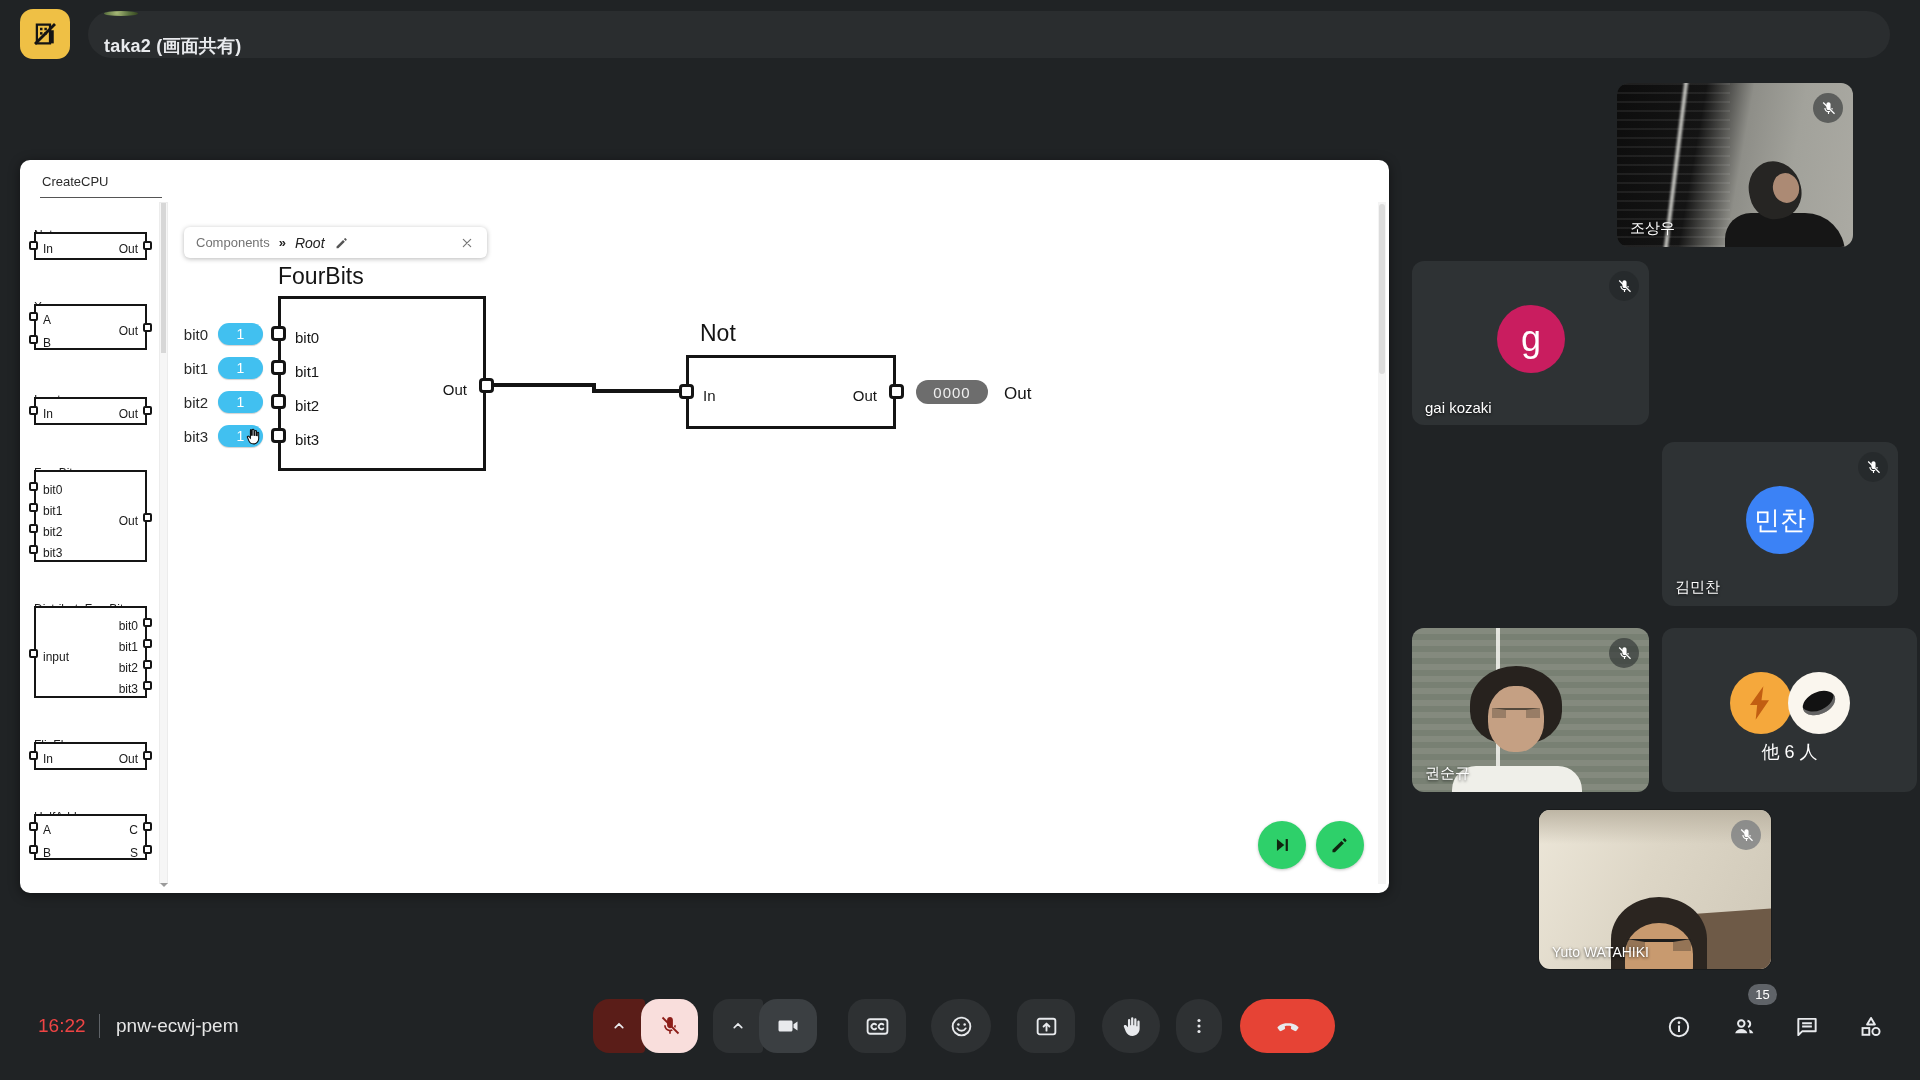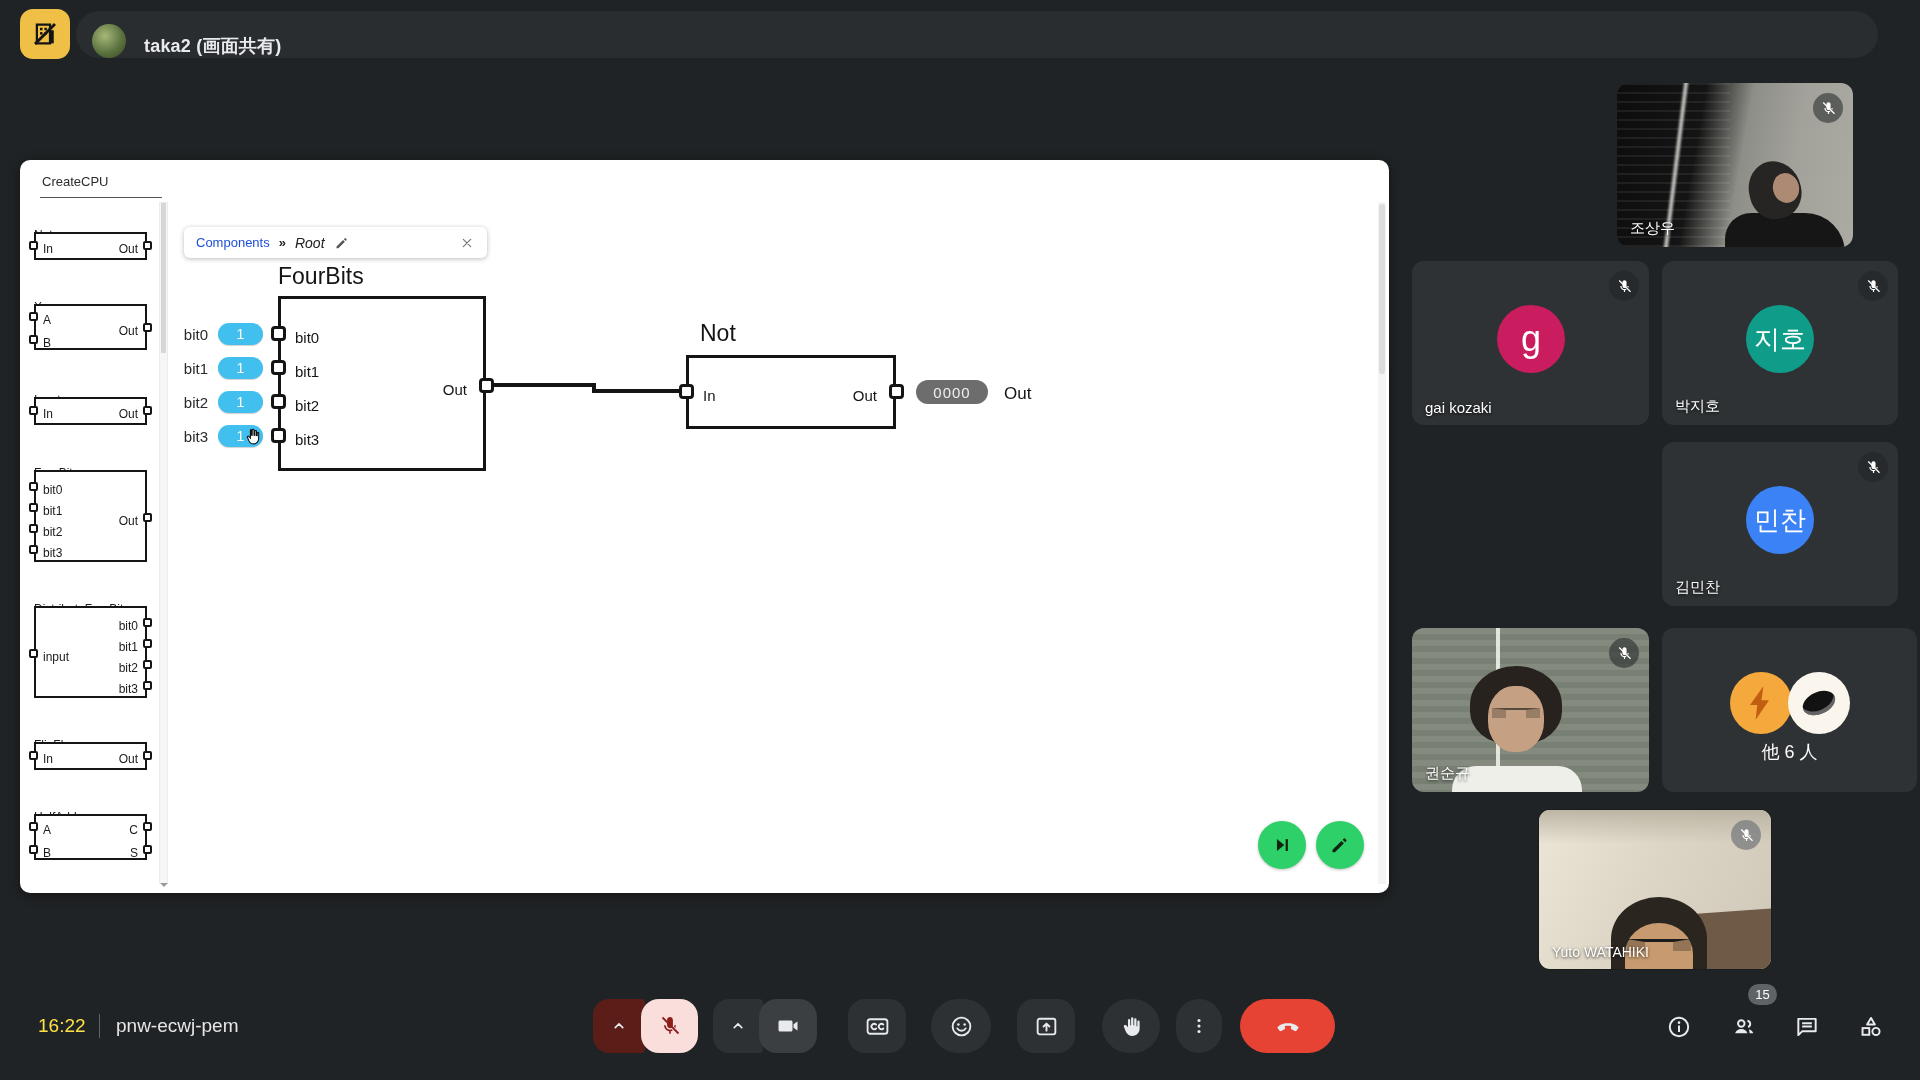--- a/index.html
+++ b/index.html
@@ -4,22 +4,22 @@
 <style>
   html,body{margin:0;padding:0;background:#151617;}
   *{box-sizing:border-box;}
   body{font-family:"Liberation Sans","DejaVu Sans",sans-serif;}
   .stage{position:relative;width:1920px;height:1080px;background:#202325;overflow:hidden;}
   .abs{position:absolute;}
 
   
   .appbtn{left:20px;top:9px;width:50px;height:50px;border-radius:13px;background:#efc045;
           display:flex;align-items:center;justify-content:center;color:#141414;}
-  .titlebar{left:76px;top:11px;width:1802px;height:47px;border-radius:24px;background:#2a2d2f;
-            display:flex;align-items:flex-end;padding-left:16px;gap:18px;}
+  .titlebar{left:88px;top:11px;width:1802px;height:47px;border-radius:24px;background:#2a2d2f;
+            display:flex;align-items:flex-start;padding-left:16px;gap:18px;flex-direction:column;}
   .pavatar{width:34px;height:34px;border-radius:50%;
            background:radial-gradient(circle at 38% 35%,#a7b877,#5c7340 55%,#36471f);}
   .ptitle{color:#e8eaed;font-size:18px;font-weight:700;letter-spacing:.2px;}
 
   
   .share{left:20px;top:160px;width:1369px;height:733px;background:#ffffff;border-radius:10px;
          box-shadow:0 2px 12px rgba(0,0,0,.45);color:#1a1a1a;}
   .apptitle{left:22px;top:14px;font-size:13px;color:#2b2b2b;}
   .titleline{left:20px;top:37px;width:122px;height:1px;background:#555;}
 
@@ -29,21 +29,21 @@
   .pin.l{left:-7px;} .pin.r{right:-7px;}
   .plbl{position:absolute;font-size:12px;color:#1a1a1a;line-height:1;white-space:nowrap;}
   .plbl.l{left:7px;} .plbl.r{right:7px;}
 
   .sb-scroll{left:139px;top:42px;width:9px;height:682px;background:#f6f6f6;border:1px solid #ececec;}
   .sb-thumb{position:absolute;left:1px;top:0;width:5px;height:150px;background:#d7d7d7;}
   .sb-arrow{position:absolute;left:0;bottom:-8px;width:0;height:0;border:4px solid transparent;border-top-color:#9a9a9a;}
 
   .crumb{left:164px;top:67px;width:303px;height:31px;background:#fff;border-radius:6px;
          box-shadow:0 1px 5px rgba(0,0,0,.28);display:flex;align-items:center;padding:0 12px;gap:9px;font-size:13px;}
-  .crumb .dim{color:#1d4ed8;}
+  .crumb .dim{color:#737373;}
   .crumb .sep{color:#222;font-weight:700;}
   .crumb .cur{color:#222;font-size:14px;font-style:italic;}
   .crumb .grow{flex:1;}
 
   .blocktitle{font-size:23px;color:#141414;}
   .cblock{position:absolute;border:3px solid #141414;background:#fff;}
   .cpin{position:absolute;width:15px;height:15px;border:3px solid #141414;background:#fff;border-radius:4px;}
   .clbl{position:absolute;font-size:15px;color:#161616;line-height:1;white-space:nowrap;}
 
   .extrow{position:absolute;left:120px;width:123px;height:22px;display:flex;align-items:center;
@@ -111,21 +111,21 @@
   .duoava{position:absolute;left:50%;top:44px;transform:translateX(-50%);width:120px;height:64px;}
   .duoava .c1{position:absolute;left:0;top:0;width:62px;height:62px;border-radius:50%;background:#f5a83c;
        display:flex;align-items:center;justify-content:center;color:#c25e12;}
   .duoava .c2{position:absolute;right:0;top:0;width:62px;height:62px;border-radius:50%;background:#faf6ee;
        display:flex;align-items:center;justify-content:center;}
   .cookie{width:34px;height:22px;border-radius:50%;background:#121212;transform:rotate(-24deg);
        box-shadow:inset 0 -4px 0 rgba(255,255,255,.35);}
   .othersname{position:absolute;left:0;right:0;bottom:28px;text-align:center;color:#fff;font-size:18px;font-weight:500;}
 
   
-  .btime{left:38px;top:1015px;font-size:19px;color:#fde047;font-weight:500;}
+  .btime{left:38px;top:1015px;font-size:19px;color:#ef4444;font-weight:500;}
   .bdiv{left:99px;top:1014px;width:1px;height:24px;background:#5f6368;}
   .bcode{left:116px;top:1015px;font-size:19px;color:#e6e6e6;}
   .ctl{position:absolute;top:999px;height:54px;display:flex;align-items:center;justify-content:center;color:#e8eaed;}
   .seg-chev{border-radius:16px 4px 4px 16px;}
   .btn-dark{background:#2e3133;}
   .btn-cam{background:#3b3f42;border-radius:18px;}
   .mic-chev{background:#5a1d18;border-radius:16px 4px 4px 16px;}
   .mic-main{background:#f9dedc;color:#8c1d18;border-radius:18px;}
   .endcall{background:#e64335;border-radius:27px;}
   .ricon{position:absolute;top:1007px;width:40px;height:40px;display:flex;align-items:center;justify-content:center;color:#e8eaed;}
@@ -442,31 +442,20 @@
       <span>g</span>
     </div>
     <div class="chip">
       <svg class="ic" width="17" height="17">
           <use href="#i-mic-off"></use>
         </svg>
     </div>
     <div class="pname">gai kozaki</div>
   </div>
 
-  <div class="tile" style="left:1662px;top:261px;width:236px;height:164px;">
-    <div class="avatarc" style="left:84px;top:44px;width:68px;height:68px;background:#0f9d8a;font-size:26px;">
-      <span>지호</span>
-    </div>
-    <div class="chip">
-      <svg class="ic" width="17" height="17">
-          <use href="#i-mic-off"></use>
-        </svg>
-    </div>
-    <div class="pname">박지호</div>
-  </div>
 
 
   <div class="tile" style="left:1662px;top:442px;width:236px;height:164px;">
     <div class="avatarc" style="left:84px;top:44px;width:68px;height:68px;background:#3b82f6;font-size:26px;">
       <span>민찬</span>
     </div>
     <div class="chip">
       <svg class="ic" width="17" height="17">
           <use href="#i-mic-off"></use>
         </svg>

